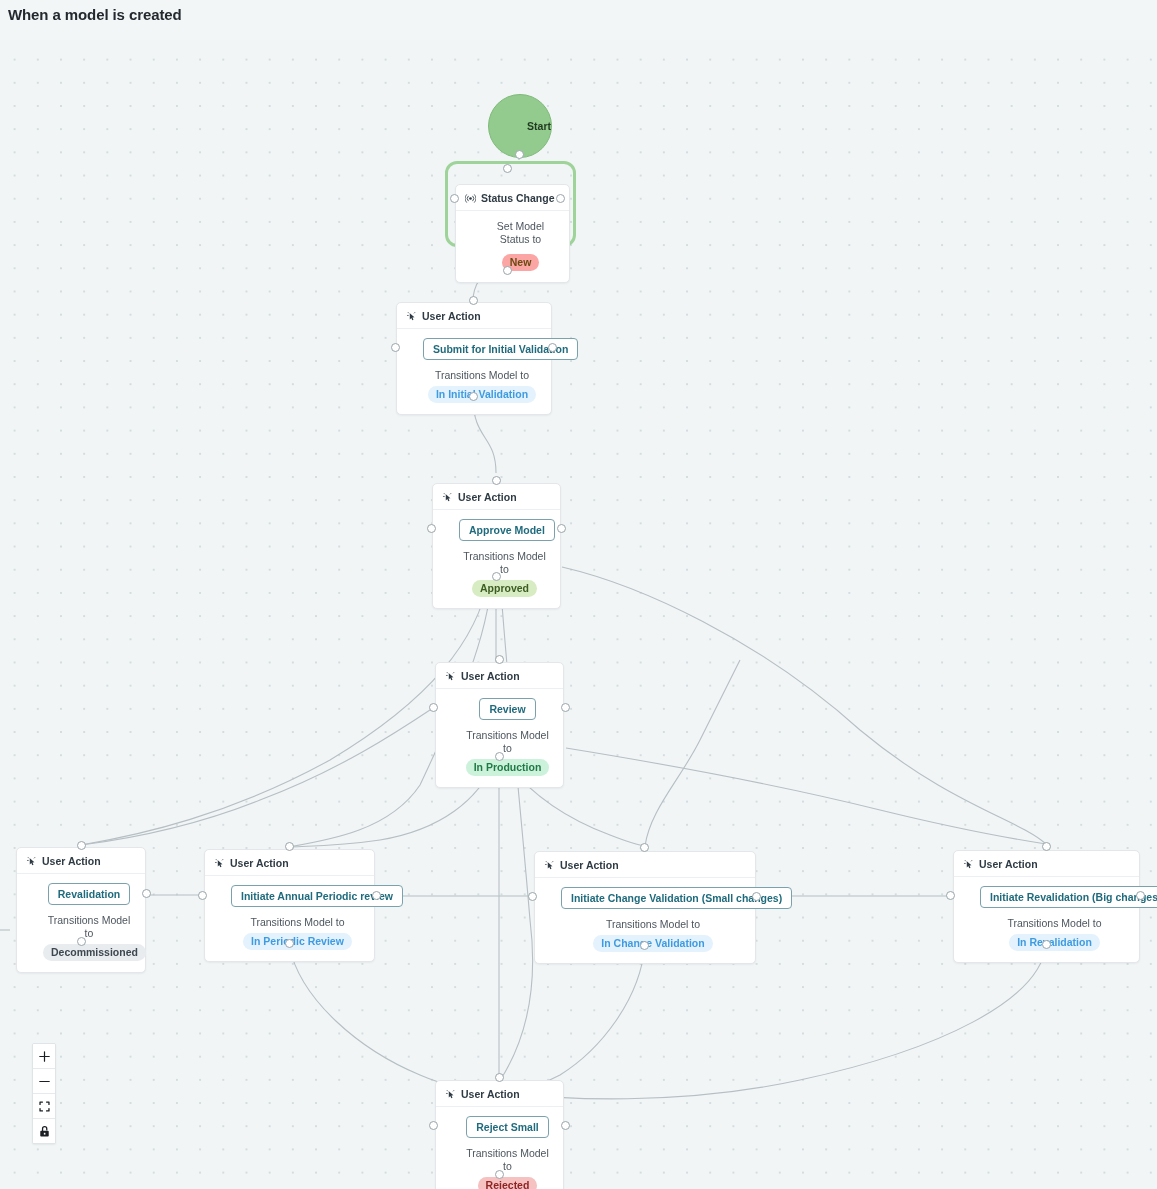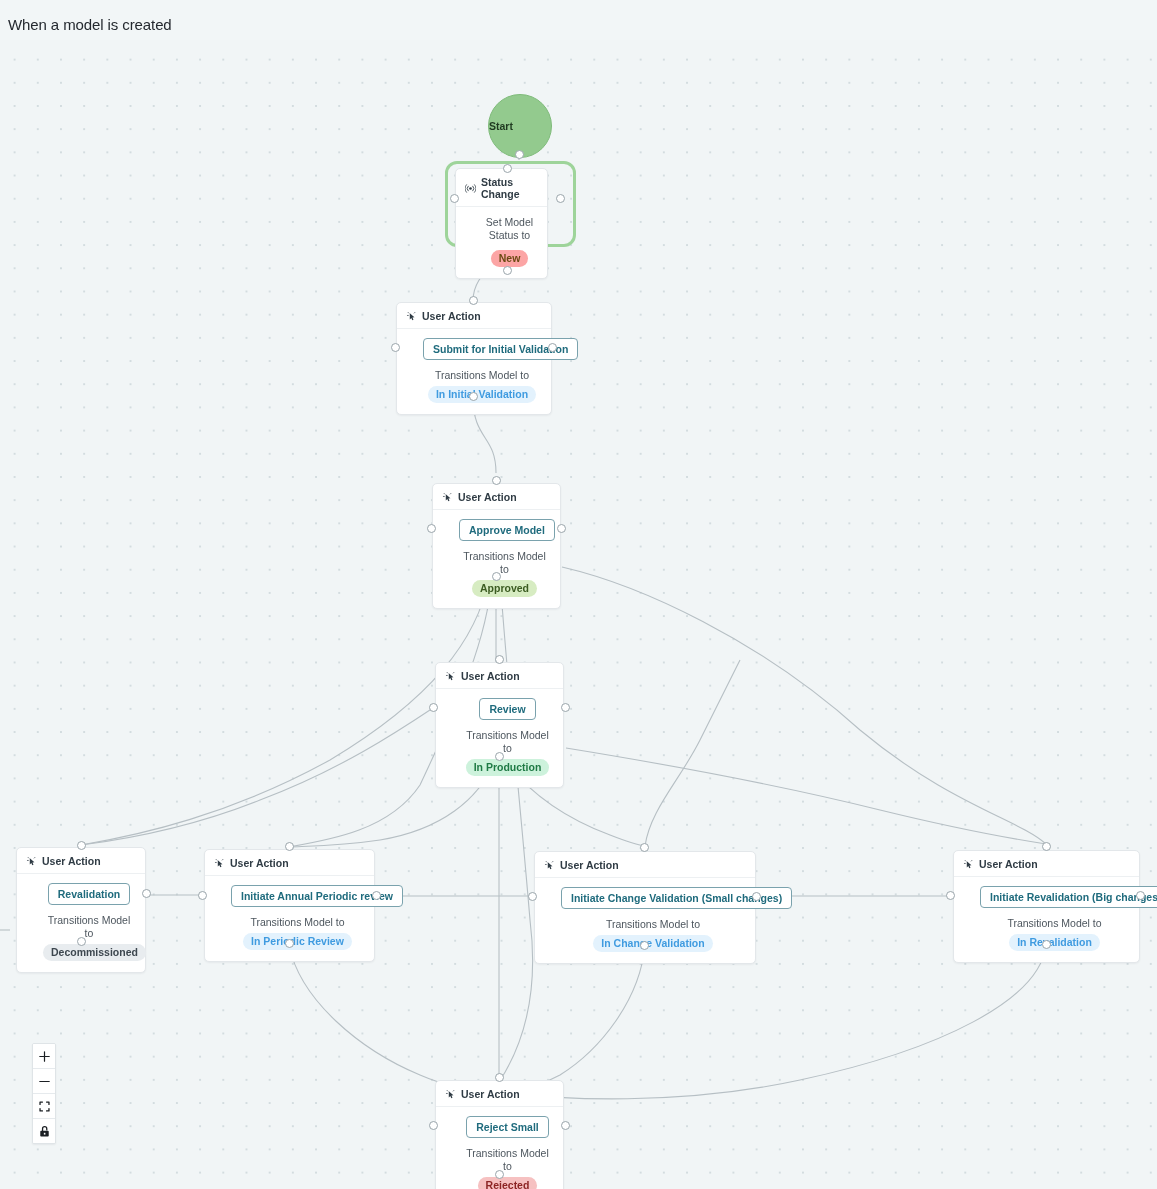--- a/index.html
+++ b/index.html
@@ -14,23 +14,23 @@
     width: 1157px;
     height: 1189px;
     overflow: hidden;
     background: #f2f6f7;
   }
 
   
   .page-title {
     position: absolute;
     left: 8px;
-    top: 16px;
+    top: 6px;
     font-size: 15px;
-    font-weight: normal;
+    font-weight: bold;
     color: #24292f;
     letter-spacing: -0.1px;
     z-index: 40;
   }
 
   
   .canvas {
     position: absolute;
     left: 0;
     top: 40px;
@@ -134,21 +134,21 @@
   
   .start-node {
     position: absolute;
     width: 62px;
     height: 62px;
     border-radius: 50%;
     background: #93ca8e;
     border: 1px solid #7fbb7a;
     display: flex;
     align-items: center;
-    justify-content: flex-start;
+    justify-content: flex-end;
     font-size: 10.5px;
     font-weight: bold;
     color: #1f3a20;
     z-index: 12;
   }
 
   
   .selection-ring {
     position: absolute;
     border: 3px solid #9ed49a;
@@ -249,21 +249,21 @@
 
       <path d="M10,890 C6,890 3,890 0,890"></path>
     </svg>
 
     <div class="start-node" style="left:488px; top:54px;">
       <span>Start</span>
     </div>
     <div class="handle" style="left:515px; top:110px;"></div>
 
     <div class="selection-ring" style="left:445px; top:121px; width:125px; height:80px;"></div>
-    <div class="node" style="left:455px; top:128px; width:93px;">
+    <div class="node" style="left:455px; top:144px; width:115px;">
       <div class="node-header">
         <span class="hdr-icon">
           <svg width="11" height="11" viewBox="0 0 16 16">
             <circle cx="8" cy="8" r="1.9" fill="#2f3b44"></circle>
             <path d="M4.6 4.6 a4.8 4.8 0 0 0 0 6.8" stroke="#2f3b44" stroke-width="1.3" fill="none" stroke-linecap="round"></path>
             <path d="M11.4 4.6 a4.8 4.8 0 0 1 0 6.8" stroke="#2f3b44" stroke-width="1.3" fill="none" stroke-linecap="round"></path>
             <path d="M2.2 2.4 a8 8 0 0 0 0 11.2" stroke="#2f3b44" stroke-width="1.1" fill="none" stroke-linecap="round"></path>
             <path d="M13.8 2.4 a8 8 0 0 1 0 11.2" stroke="#2f3b44" stroke-width="1.1" fill="none" stroke-linecap="round"></path>
           </svg>
         </span>

